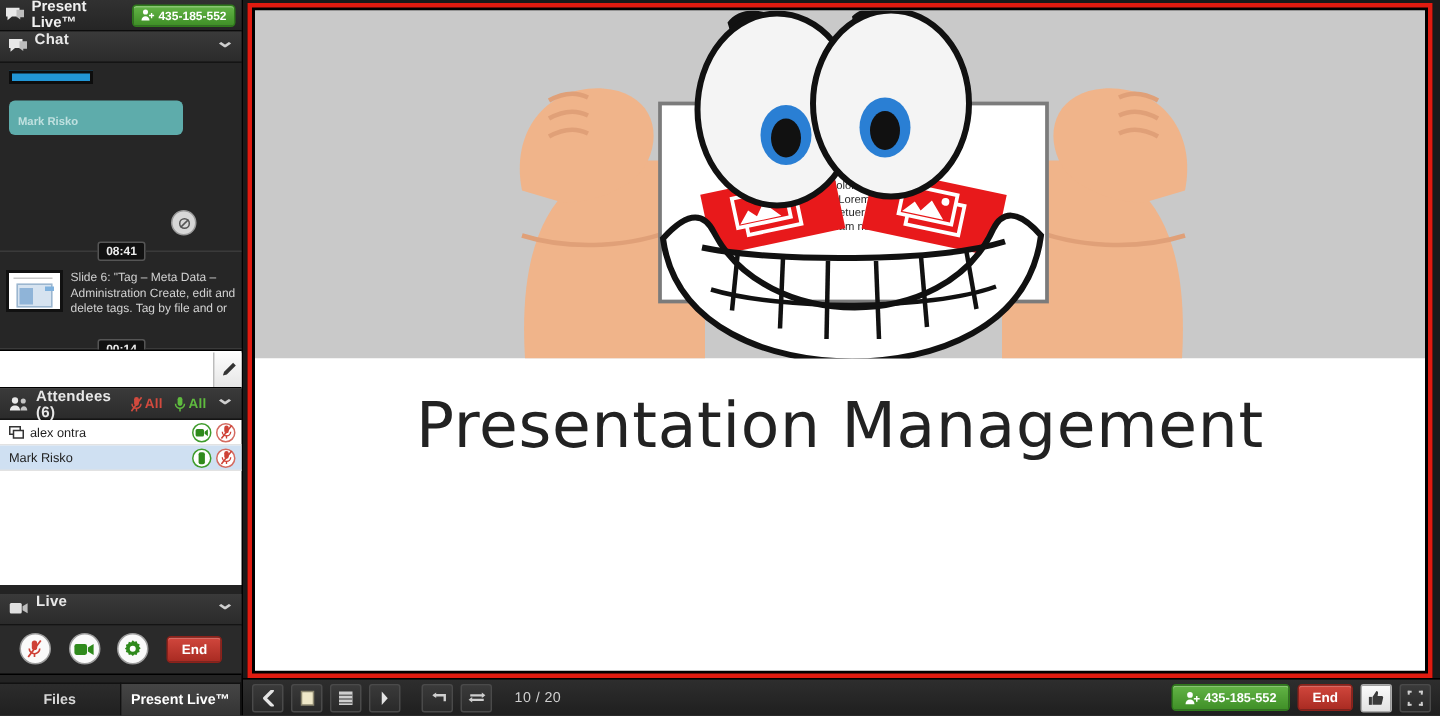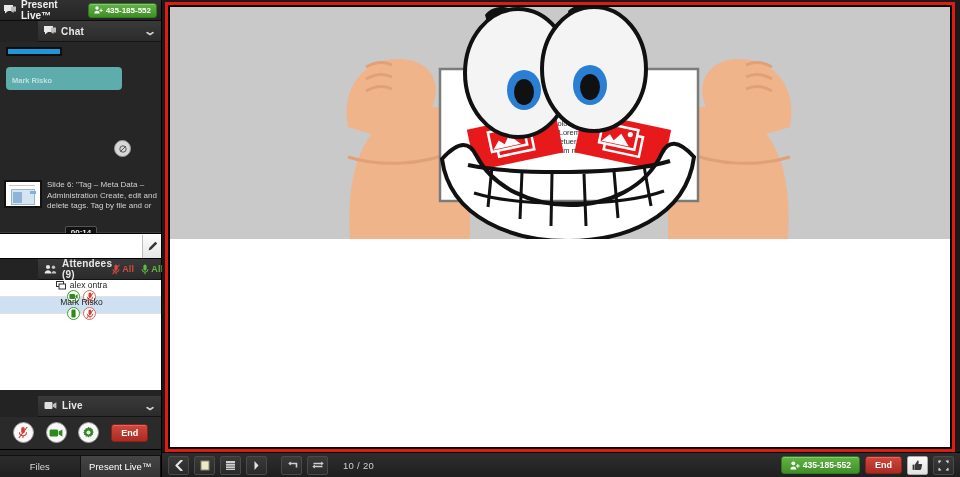--- a/index.html
+++ b/index.html
@@ -15,24 +15,23 @@
   #sidebar {
     position: absolute; left: 0; top: 0; width: 162px; height: 477px;
     background: #232323;
     border-right: 1px solid #000;
     display: flex; flex-direction: column;
   }
 
   .panel-head {
     height: 21px; background: linear-gradient(#3a3a3a,#2b2b2b);
     border-bottom: 1px solid #141414;
-    display: flex; align-items: center; padding: 0 6px;
+    display: flex; padding: 0 6px;
     color: #e8e8e8; font-size: 10px; font-weight: bold;
     letter-spacing: .2px;
-    margin-left: 38px;
   }
   .panel-head .ph-ico { margin-right: 5px; display:flex; align-items:center;}
   .panel-head .spacer { flex: 1; }
   .chev { color:#cfcfcf; font-size: 12px; line-height:1; transform: scaleX(1.4); }
 
   
   #brandbar {
     height: 21px; background: linear-gradient(#313131,#252525);
     border-bottom: 1px solid #0c0c0c;
     display:flex; align-items:center; padding: 0 4px;
@@ -104,21 +103,21 @@
 
   #att-colhead {
     height:15px; background:linear-gradient(#4a4a4a,#3b3b3b);
     border-bottom:1px solid #1c1c1c;
     color:#fff; font-size:8.5px; font-weight:bold;
     display:flex; align-items:center; padding-left:6px;
   }
   #att-list { background:#fff; height:110px; }
   .att-row {
     height:17px; display:flex; align-items:center; padding:0 4px 0 6px;
-    border-bottom:1px solid #e2e2e2; font-size:8.5px; color:#1d1d1d;flex-direction:column;
+    border-bottom:1px solid #e2e2e2; font-size:8.5px; color:#1d1d1d;
   }
   .att-row.sel { background:#cfe0f2; }
   .att-row .nm { flex:1; display:flex; align-items:center; gap:4px;}
   .att-row .icons { display:flex; align-items:center; gap:3px; }
   .circ {
     width:13px; height:13px; border-radius:50%; display:flex;
     align-items:center; justify-content:center; font-size:8px;
   }
   .circ.green { background:#fff; border:1px solid #3f9c2c; color:#2f8a1c; }
   .circ.redx  { background:#fff; border:1px solid #d46a60; color:#cf4136; }
@@ -136,21 +135,21 @@
   .rbtn.m { color:#cf4136; } .rbtn.v { color:#2f8a1c; } .rbtn.s { color:#2f8a1c; }
   .end-btn {
     background:linear-gradient(#d1473d,#a92b22); border:1px solid #8d211a;
     border-radius:3px; color:#fff; font-size:9px; font-weight:bold;
     padding:3px 9px; box-shadow: inset 0 1px 0 rgba(255,255,255,.2);
   }
 
   #sb-tabs { display:flex; height:22px; margin-top:auto; }
   .sb-tab {
     flex:1; display:flex; align-items:center; justify-content:center;
-    font-size:9.5px; font-weight:normal; color:#d8d8d8;
+    font-size:9.5px; font-weight:bold; color:#d8d8d8;
     background:linear-gradient(#2c2c2c,#202020);
     border-right:1px solid #111; border-top:1px solid #111;
   }
   .sb-tab.active { background:linear-gradient(#454545,#343434); color:#fff; }
 
   
   #stage {
     position:absolute; left:162px; top:0; width:798px; height:477px; background:#1a1a1a;
   }
   #share-frame {
@@ -239,20 +238,25 @@
       <div class="bubble">
         <div class="who">Mark Risko</div>
       </div>
       <div class="mute-badge">
         <svg width="10" height="10" viewBox="0 0 10 10">
             <circle cx="5" cy="5" r="3.2" fill="none" stroke="#555" stroke-width="1"></circle>
             <line x1="2.4" y1="7.6" x2="7.6" y2="2.4" stroke="#555" stroke-width="1"></line>
           </svg>
       </div>
 
+      <div class="ts-row" style="top:119px;">
+        <div class="line"></div>
+        <span class="ts">08:41</span>
+        <div class="line"></div>
+      </div>
 
       <div class="slide-msg" style="top:138px;">
         <div class="thumb">
           <div class="tline" style="left:3px;top:3px;width:26px;"></div>
           <div class="tbox" style="left:5px;top:7px;width:24px;height:16px;"></div>
           <div class="tbar" style="left:7px;top:10px;width:9px;height:11px;"></div>
           <div class="tbar" style="left:24px;top:9px;width:6px;height:3px;background:#7fb1dd;"></div>
           <div class="tline" style="left:22px;top:24px;width:12px;"></div>
         </div>
         <div class="slide-txt">Slide 6: "Tag – Meta Data – Administration Create, edit and delete tags. Tag by file and or</div>
@@ -277,21 +281,21 @@
 
     <div class="panel-head att-head">
       <span class="ph-ico">
         <svg width="13" height="10" viewBox="0 0 13 10">
             <circle cx="4" cy="3" r="2.1" fill="#e8e8e8"></circle>
             <circle cx="9.5" cy="3.3" r="1.7" fill="#c4c4c4"></circle>
             <path d="M.6 9.6c0-2 1.5-3.3 3.4-3.3S7.4 7.6 7.4 9.6z" fill="#e8e8e8"></path>
             <path d="M7.6 9.6c0-1.6 1-2.7 2.3-2.7S12.2 8 12.2 9.6z" fill="#c4c4c4"></path>
           </svg>
       </span>
-      <span>Attendees (9)</span>
+      <span>Attendees (6)</span>
       <span class="spacer"></span>
       <div class="grp">
         <span style="display:flex">
           <svg width="8" height="11" viewBox="0 0 8 11">
               <rect x="2.4" y="0.6" width="3.2" height="6" rx="1.6" fill="#d24a3e"></rect>
               <path d="M1 5.2a3 3 0 0 0 6 0" fill="none" stroke="#d24a3e" stroke-width="1"></path>
               <line x1="4" y1="8.2" x2="4" y2="10.4" stroke="#d24a3e" stroke-width="1"></line>
               <line x1="0.6" y1="10.2" x2="7.4" y2="0.8" stroke="#d24a3e" stroke-width="1.1"></line>
             </svg>
         </span>
@@ -476,20 +480,21 @@
             <path d="M322 160 L318 200"></path>
               <path d="M352 165 L350 212"></path>
             <path d="M382 167 L381 219"></path>
               <path d="M414 167 L416 219"></path>
             <path d="M444 164 L448 211"></path>
               <path d="M474 159 L481 199"></path>
             <path d="M304 186 C350 200 450 200 494 184"></path>
           </g>
         </svg>
 
+        <div id="slide-title">Presentation Management</div>
       </div>
     </div>
 
     <div id="stage-toolbar">
       <div class="tb-btn">
         <svg width="8" height="11" viewBox="0 0 8 11">
             <path d="M6.5 0.5L1.5 5.5l5 5" fill="none" stroke="#e4e4e4" stroke-width="2.2" stroke-linecap="round" stroke-linejoin="round"></path>
           </svg>
       </div>
       <div class="tb-btn">

